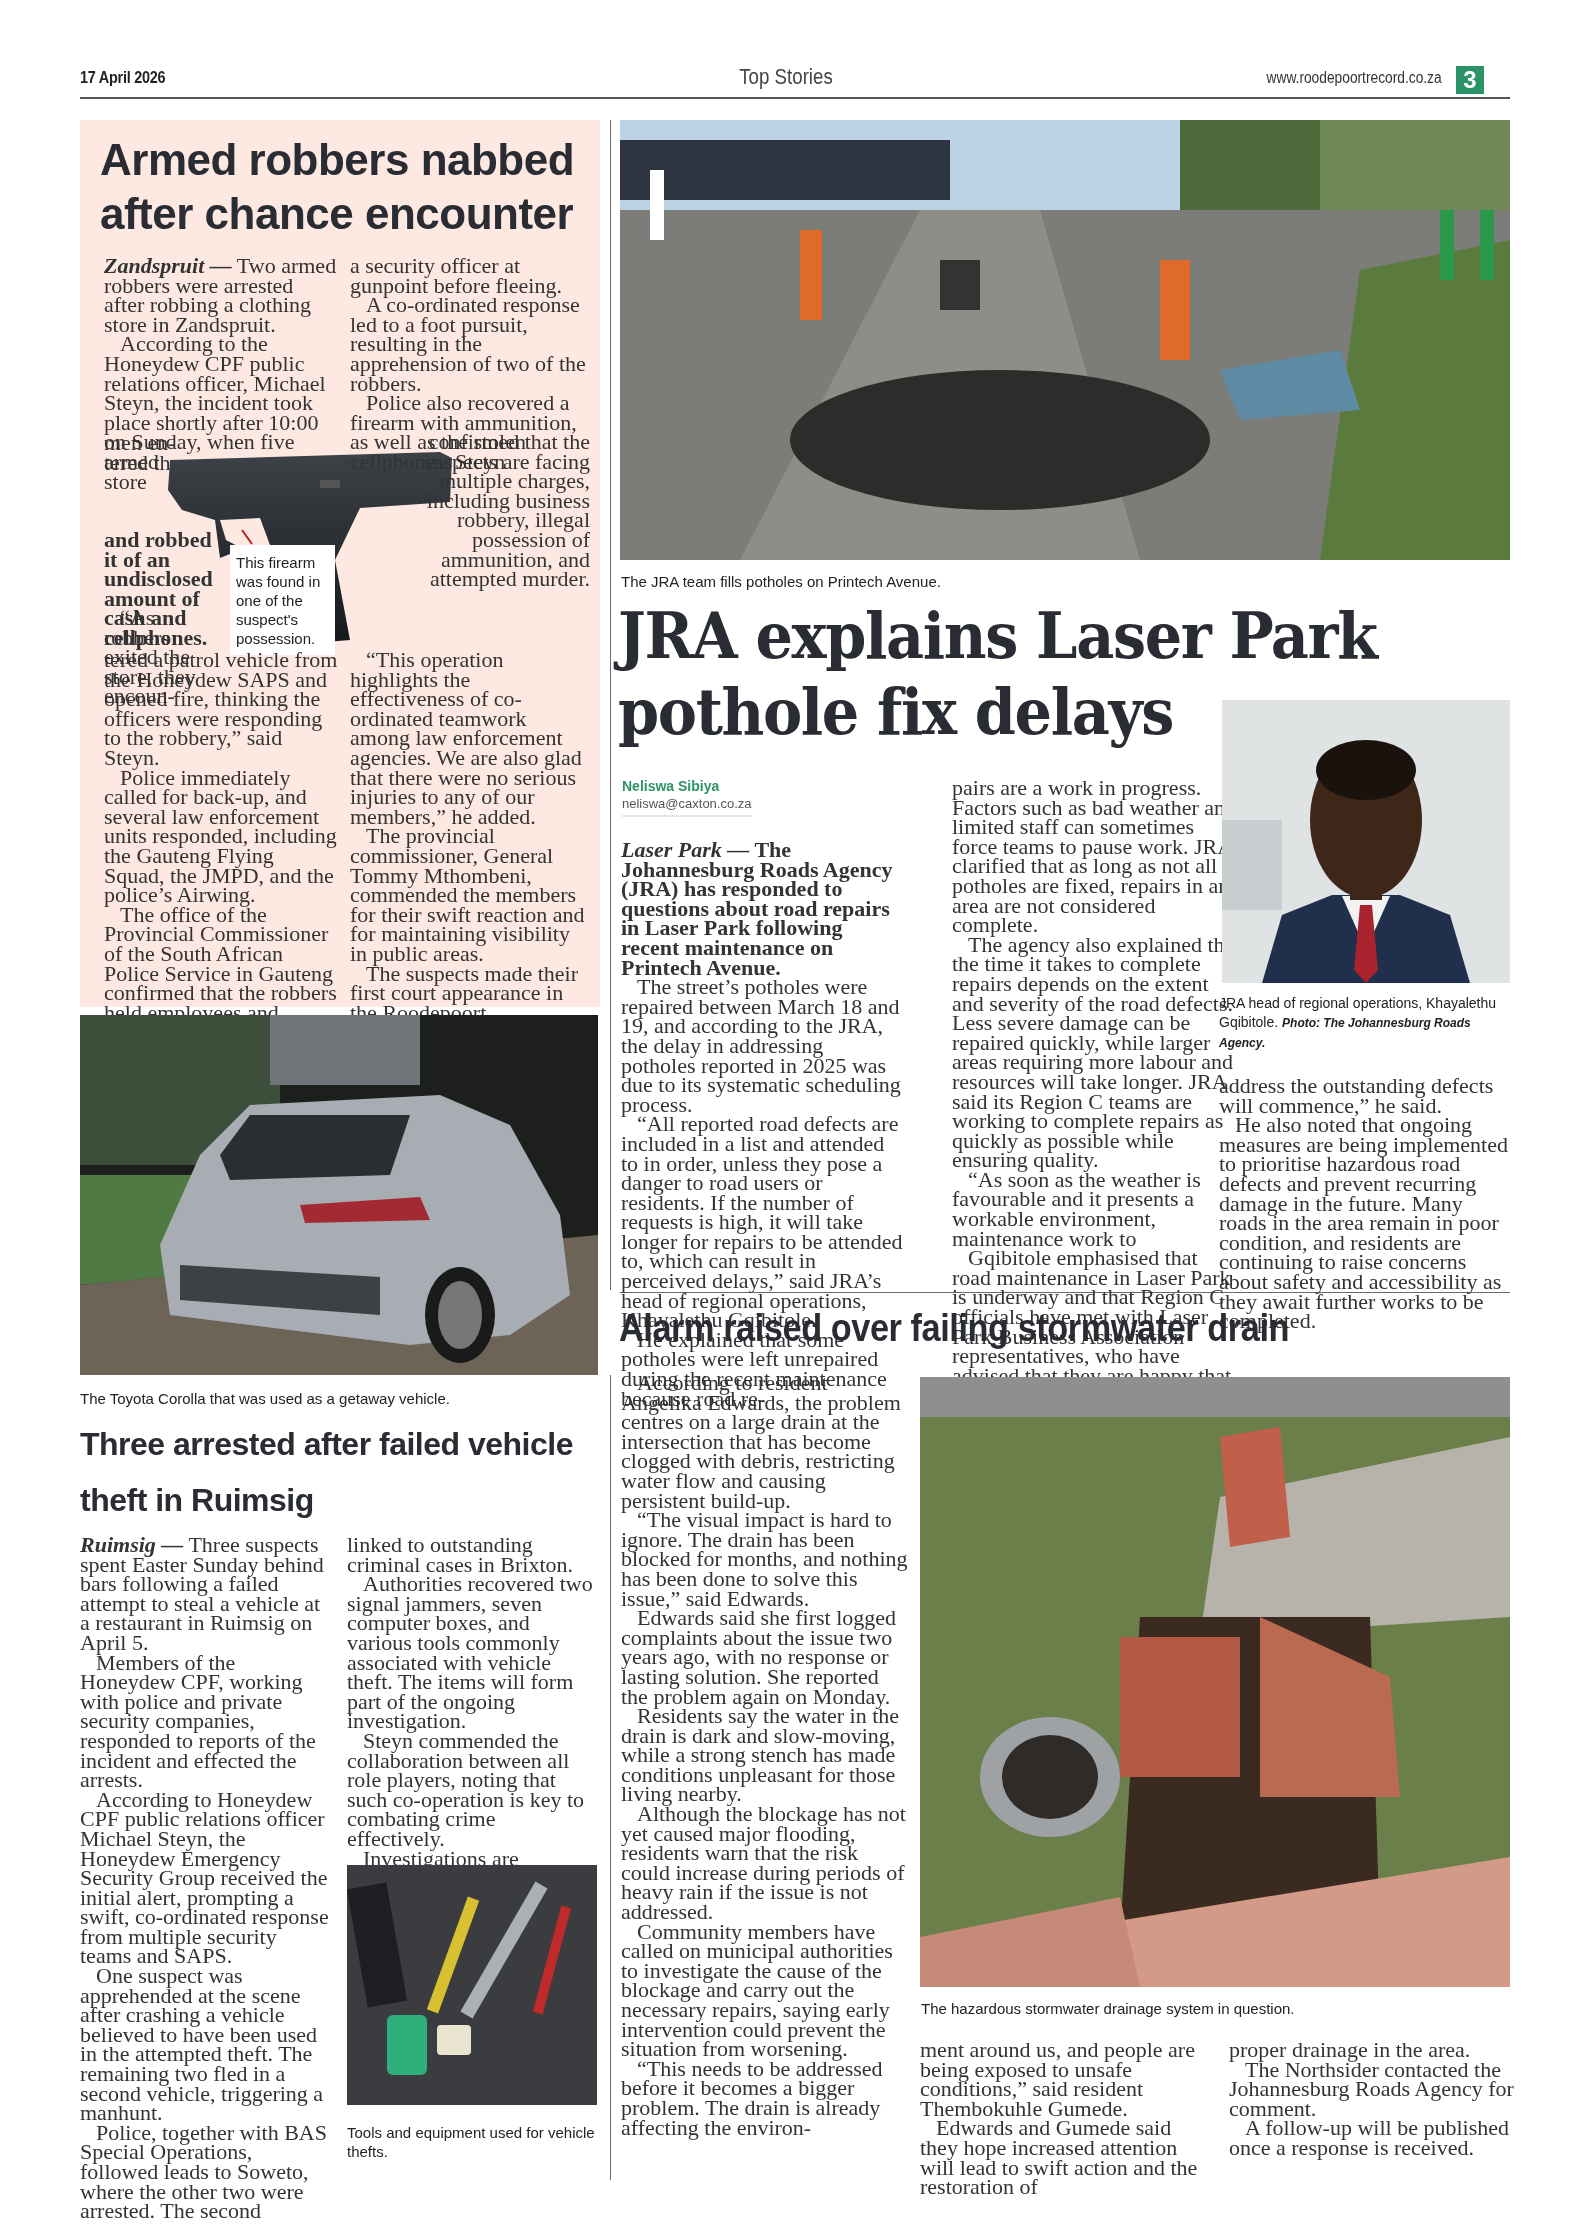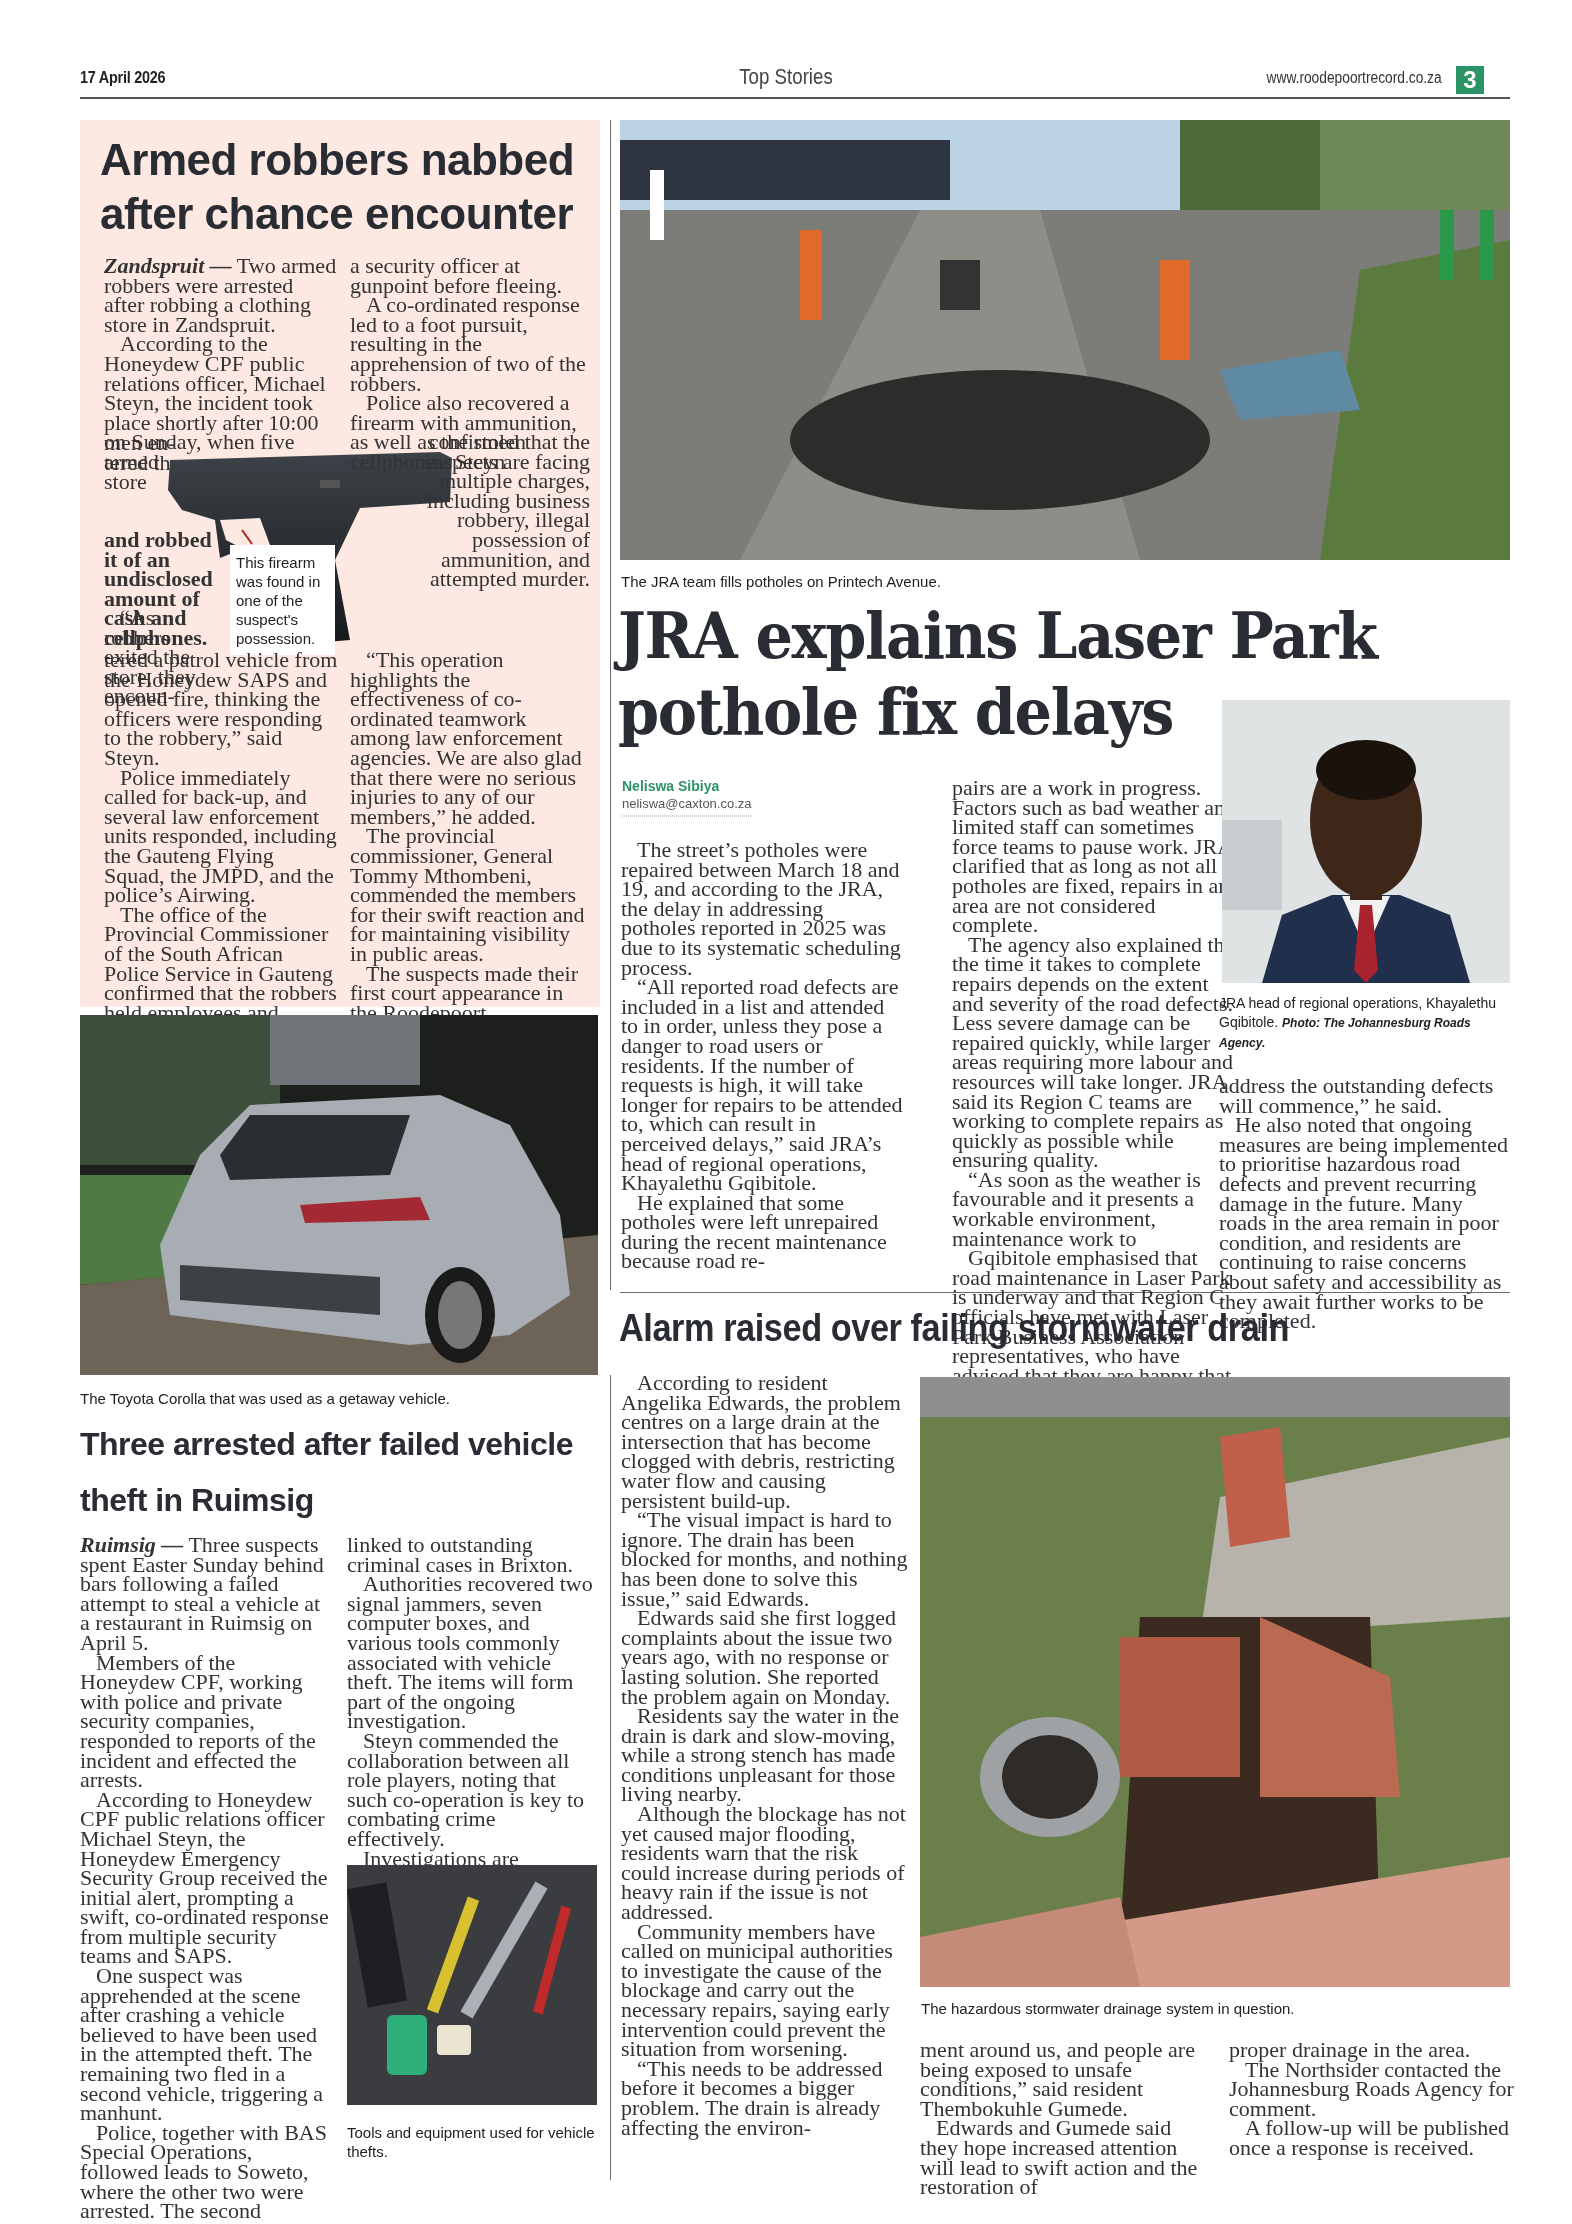--- a/index.html
+++ b/index.html
@@ -161,20 +161,21 @@
     <rect x="860" y="90" width="14" height="70" fill="#2a9a4a"></rect>
   </svg>
   <div class="abs caption jra-caption">The JRA team fills potholes on Printech Avenue.</div>
   <h2 class="abs h2 h-serif">JRA explains Laser Park pothole fix delays</h2>
 
   <div class="abs byline-name">Neliswa Sibiya</div>
   <div class="abs byline-email">neliswa@caxton.co.za</div>
   <div class="abs byline-rule"></div>
 
   <div class="abs body-col s2-col1">
+    <p class="first lead-bold"><span class="dateline" style="font-weight:bold;">Laser Park —</span><span> The Johannesburg Roads Agency (JRA) has responded to questions about road repairs in Laser Park following recent maintenance on Printech Avenue.</span></p>
     <p>The street’s potholes were repaired between March 18 and 19, and according to the JRA, the delay in addressing potholes reported in 2025 was due to its systematic scheduling process.</p>
     <p>“All reported road defects are included in a list and attended to in order, unless they pose a danger to road users or residents. If the number of requests is high, it will take longer for repairs to be attended to, which can result in perceived delays,” said JRA’s head of regional operations, Khayalethu Gqibitole.</p>
     <p>He explained that some potholes were left unrepaired during the recent maintenance because road re-</p>
   </div>
   <div class="abs body-col s2-col2">
     <p class="first">pairs are a work in progress. Factors such as bad weather and limited staff can sometimes force teams to pause work. JRA clarified that as long as not all potholes are fixed, repairs in an area are not considered complete.</p>
     <p>The agency also explained that the time it takes to complete repairs depends on the extent and severity of the road defects. Less severe damage can be repaired quickly, while larger areas requiring more labour and resources will take longer. JRA said its Region C teams are working to complete repairs as quickly as possible while ensuring quality.</p>
     <p>“As soon as the weather is favourable and it presents a workable environment, maintenance work to</p>
     <p>Gqibitole emphasised that road maintenance in Laser Park is underway and that Region C officials have met with Laser Park Business Association representatives, who have advised that they are happy that work has started.</p>
   </div>

